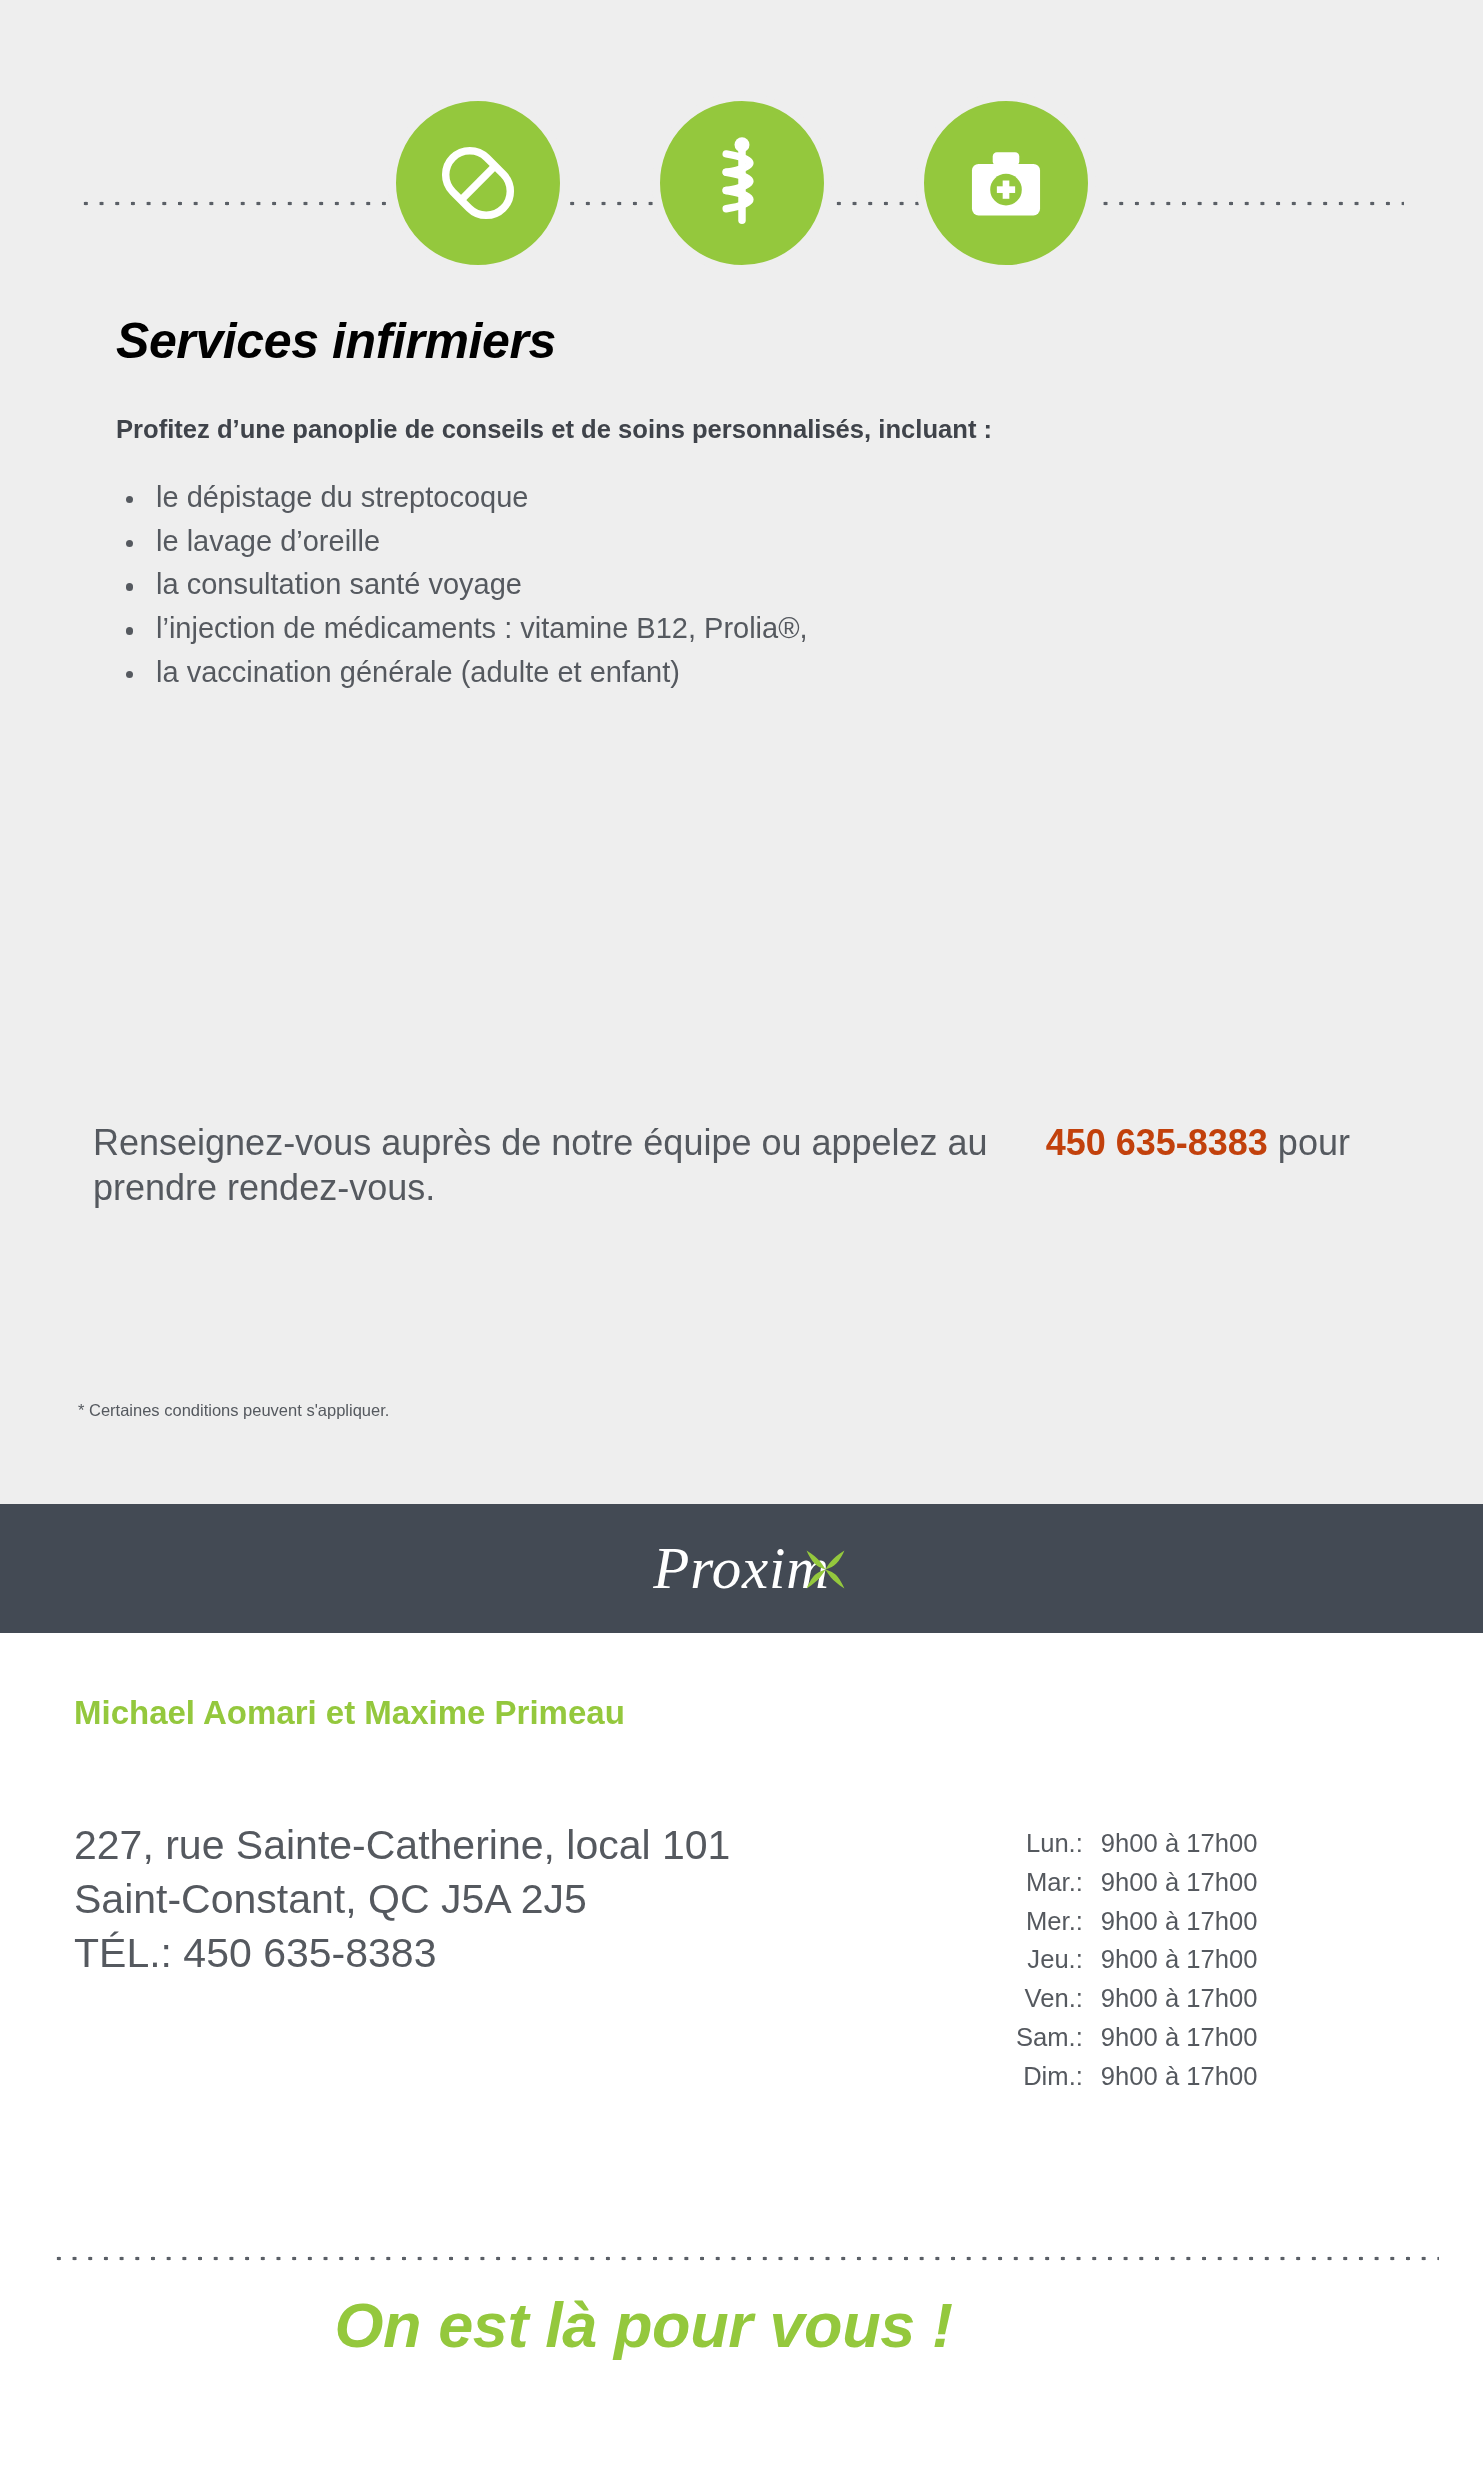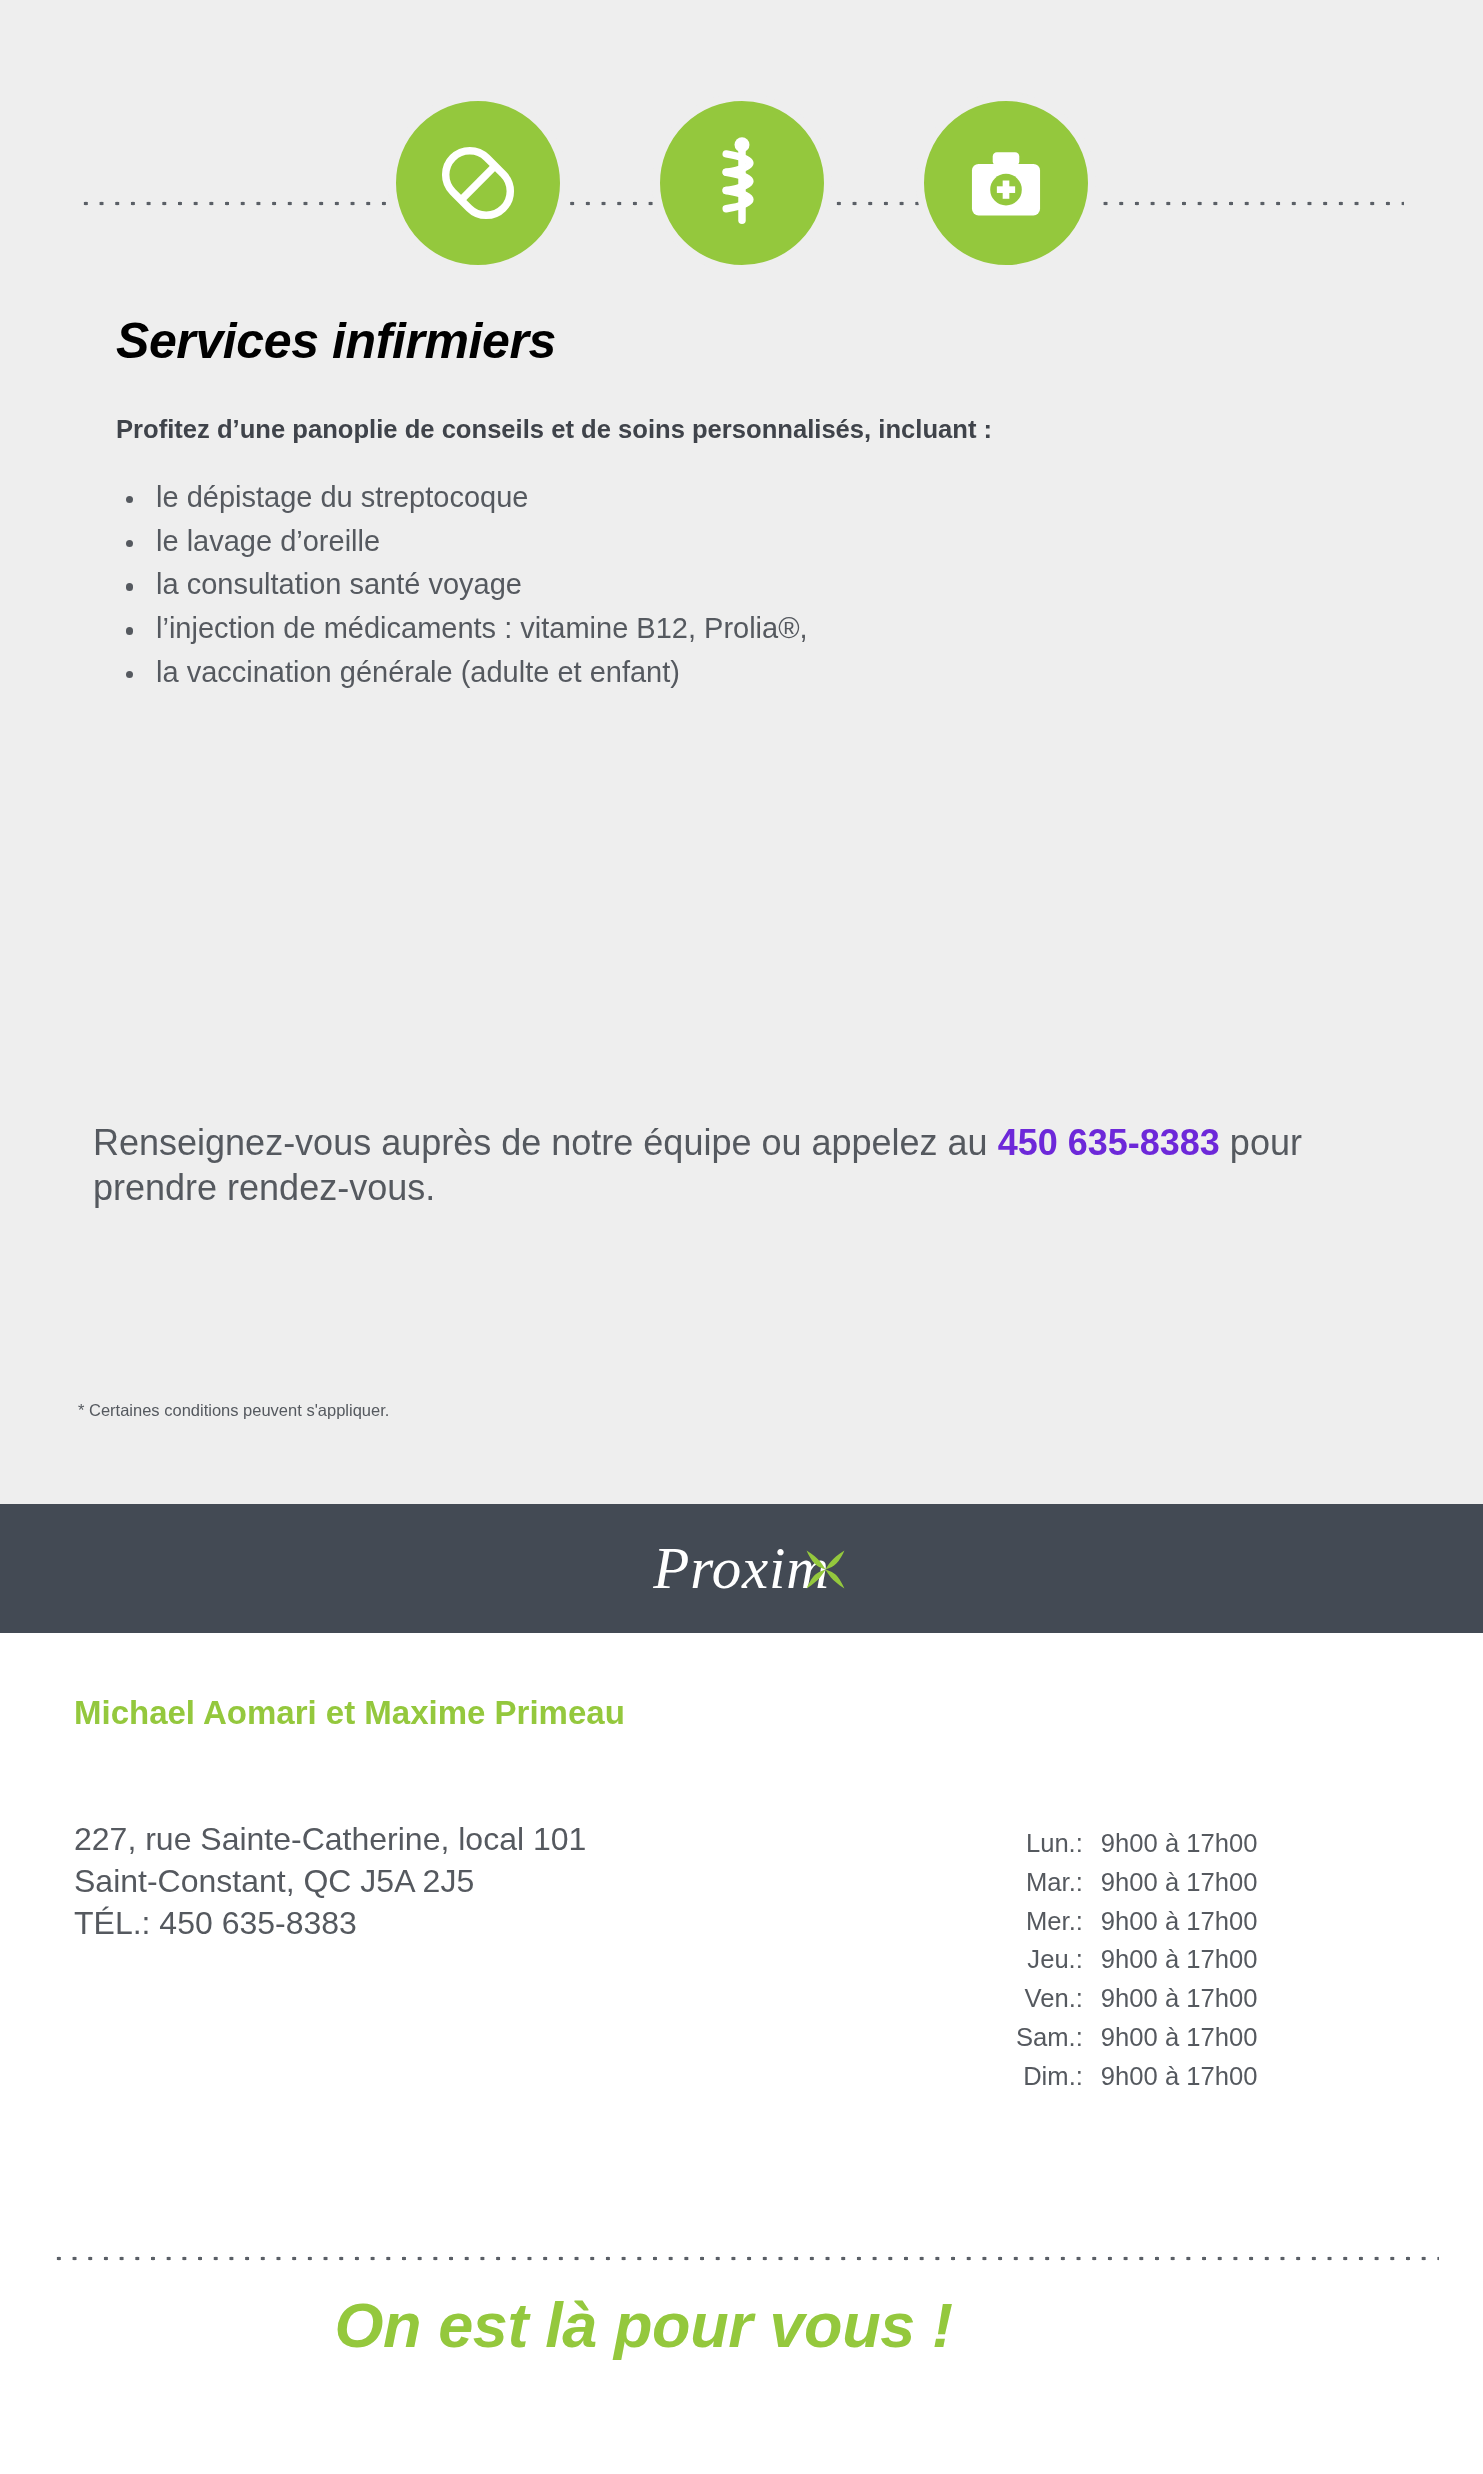--- a/index.html
+++ b/index.html
@@ -120,21 +120,21 @@
 
   .callout {
     position: absolute;
     left: 93px;
     top: 1120px;
     width: 1322px;
     font-size: 36px;
     line-height: 1.25;
     color: #55595f;
   }
-  .callout b { color: #6d28d9; font-weight: bold; }
+  .callout b { color: #c2410c; font-weight: bold; margin-left: 48px; }
 
   .footnote {
     position: absolute;
     left: 78px;
     top: 1401px;
     font-size: 16.5px;
     color: #55595f;
   }
 
   
@@ -184,21 +184,21 @@
     font-size: 33px;
     font-weight: bold;
     color: #94c83d;
     white-space: nowrap;
   }
 
   .address {
     position: absolute;
     left: 74px;
     top: 1818px;
-    font-size: 32px;
+    font-size: 41px;
     line-height: 1.32;
     color: #55595f;
   }
 
   .hours {
     position: absolute;
     left: 1016px;
     top: 1831px;
     font-size: 25.6px;
     color: #55595f;

